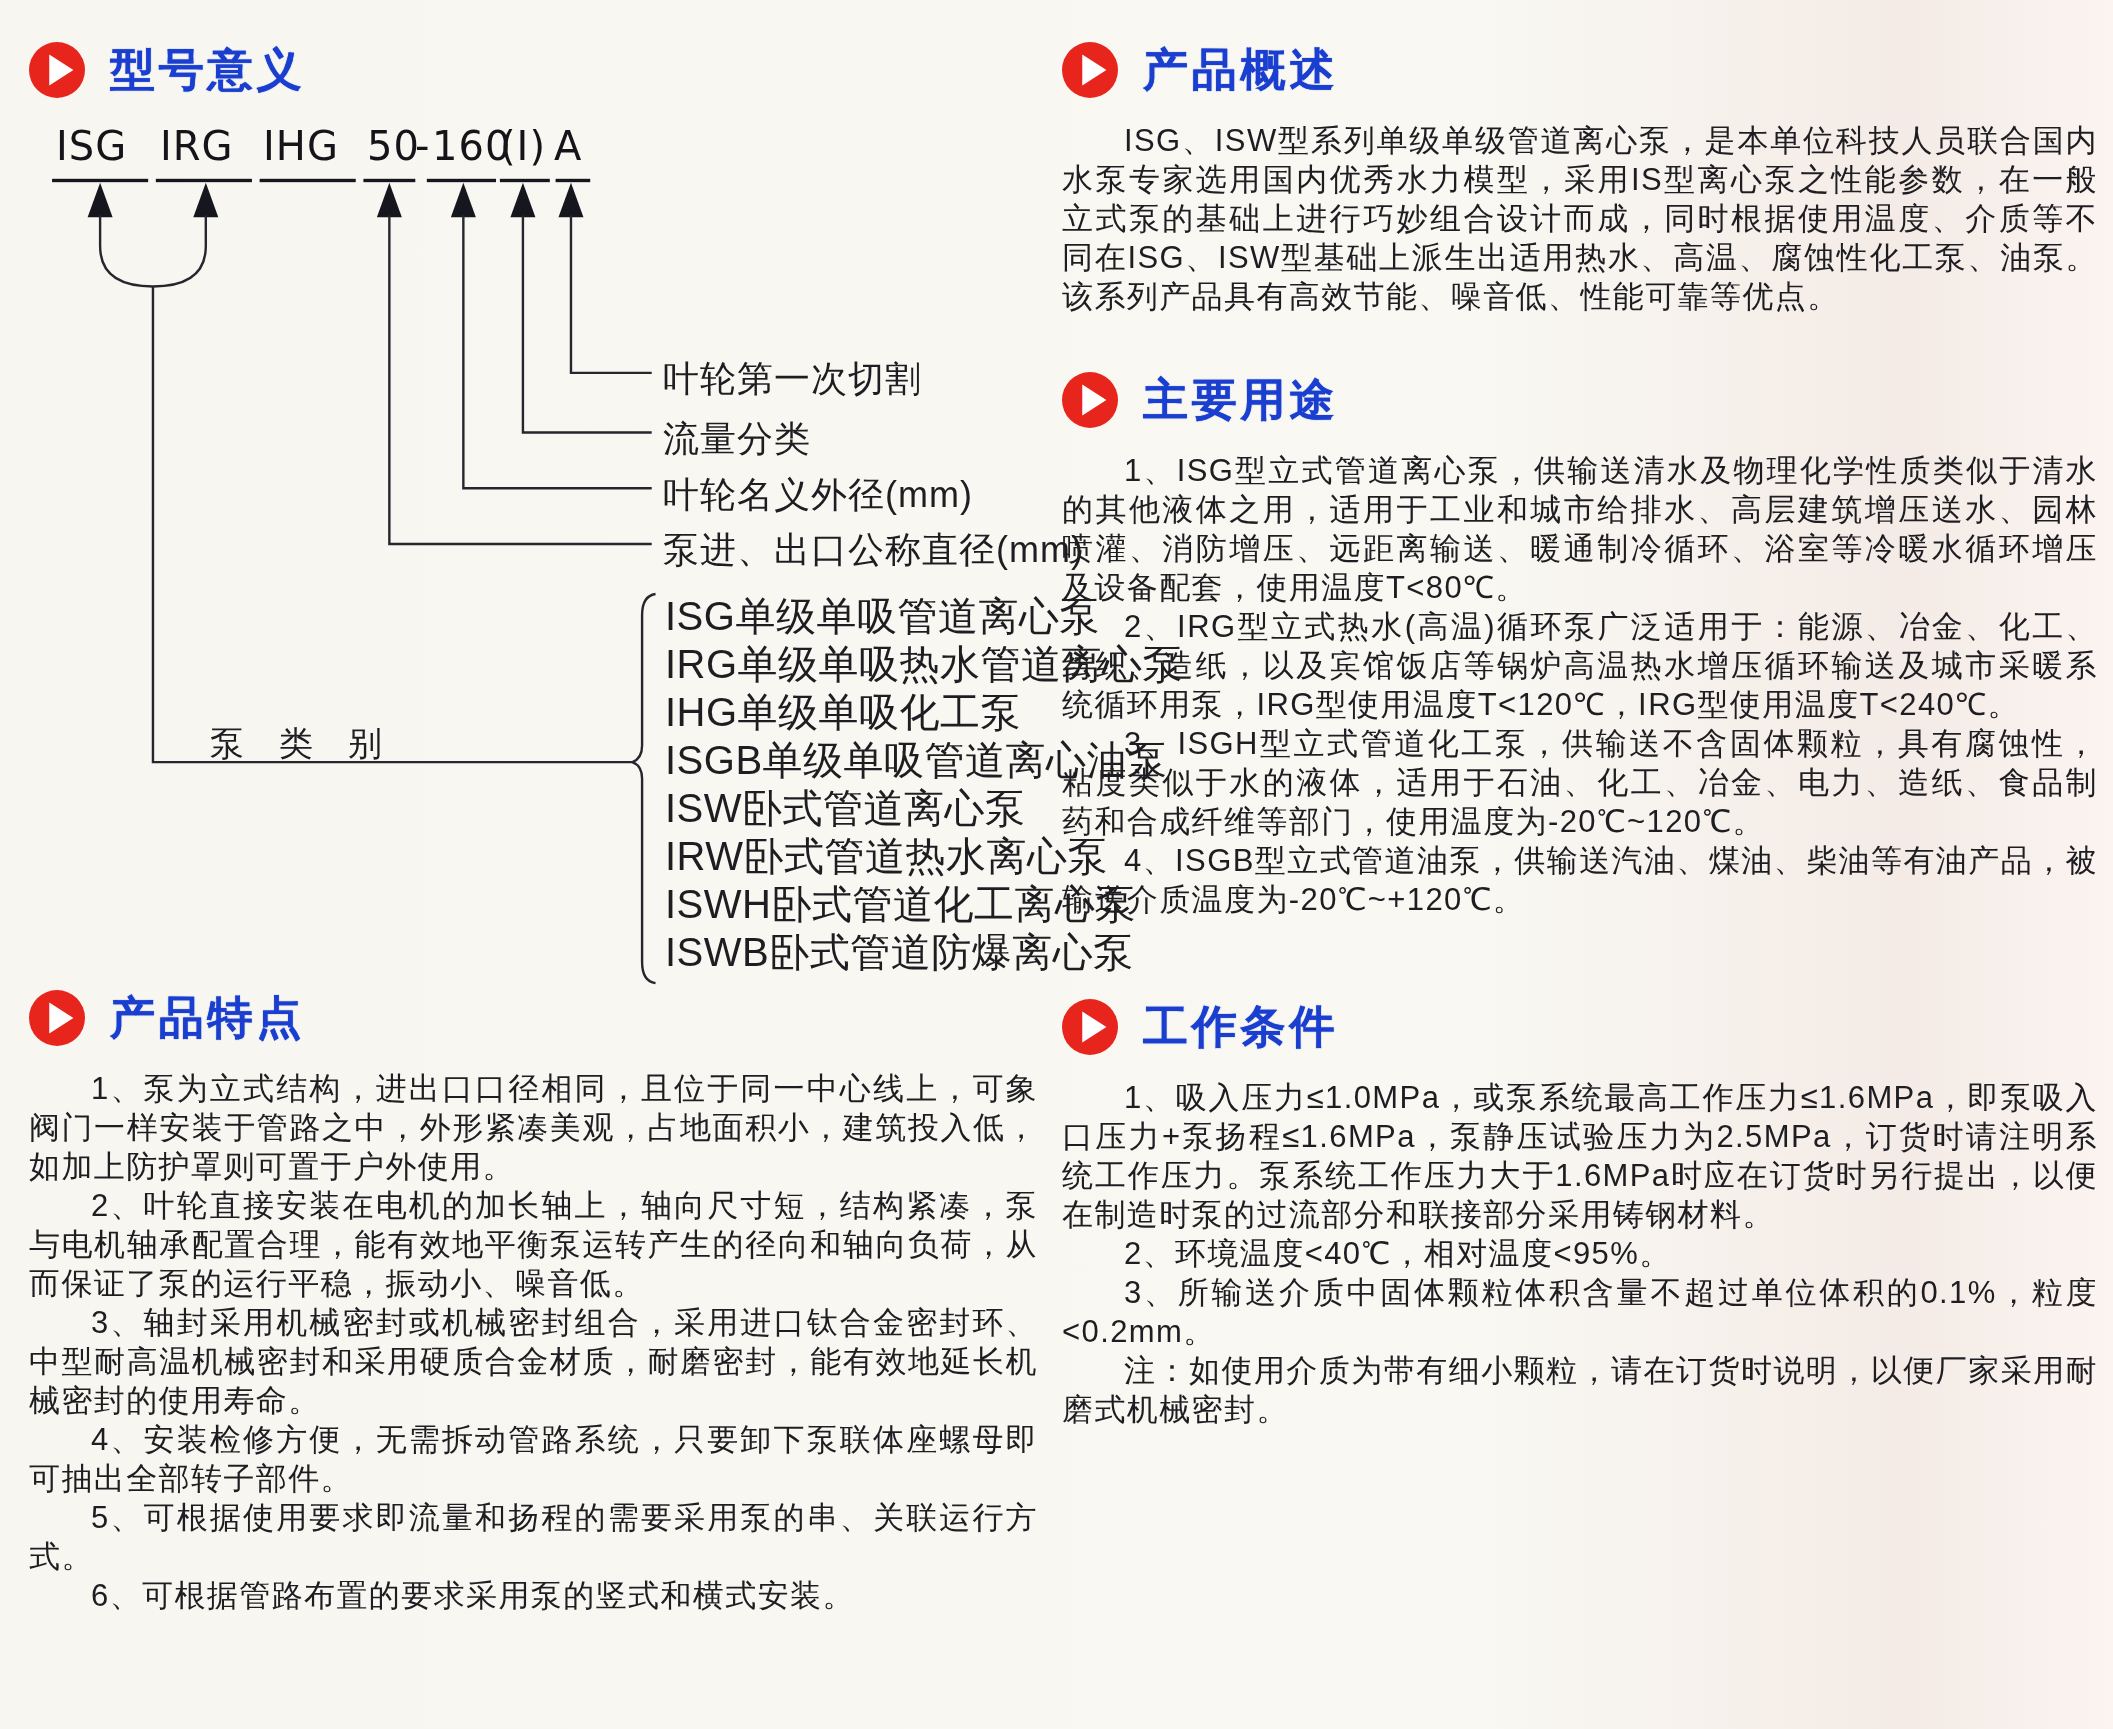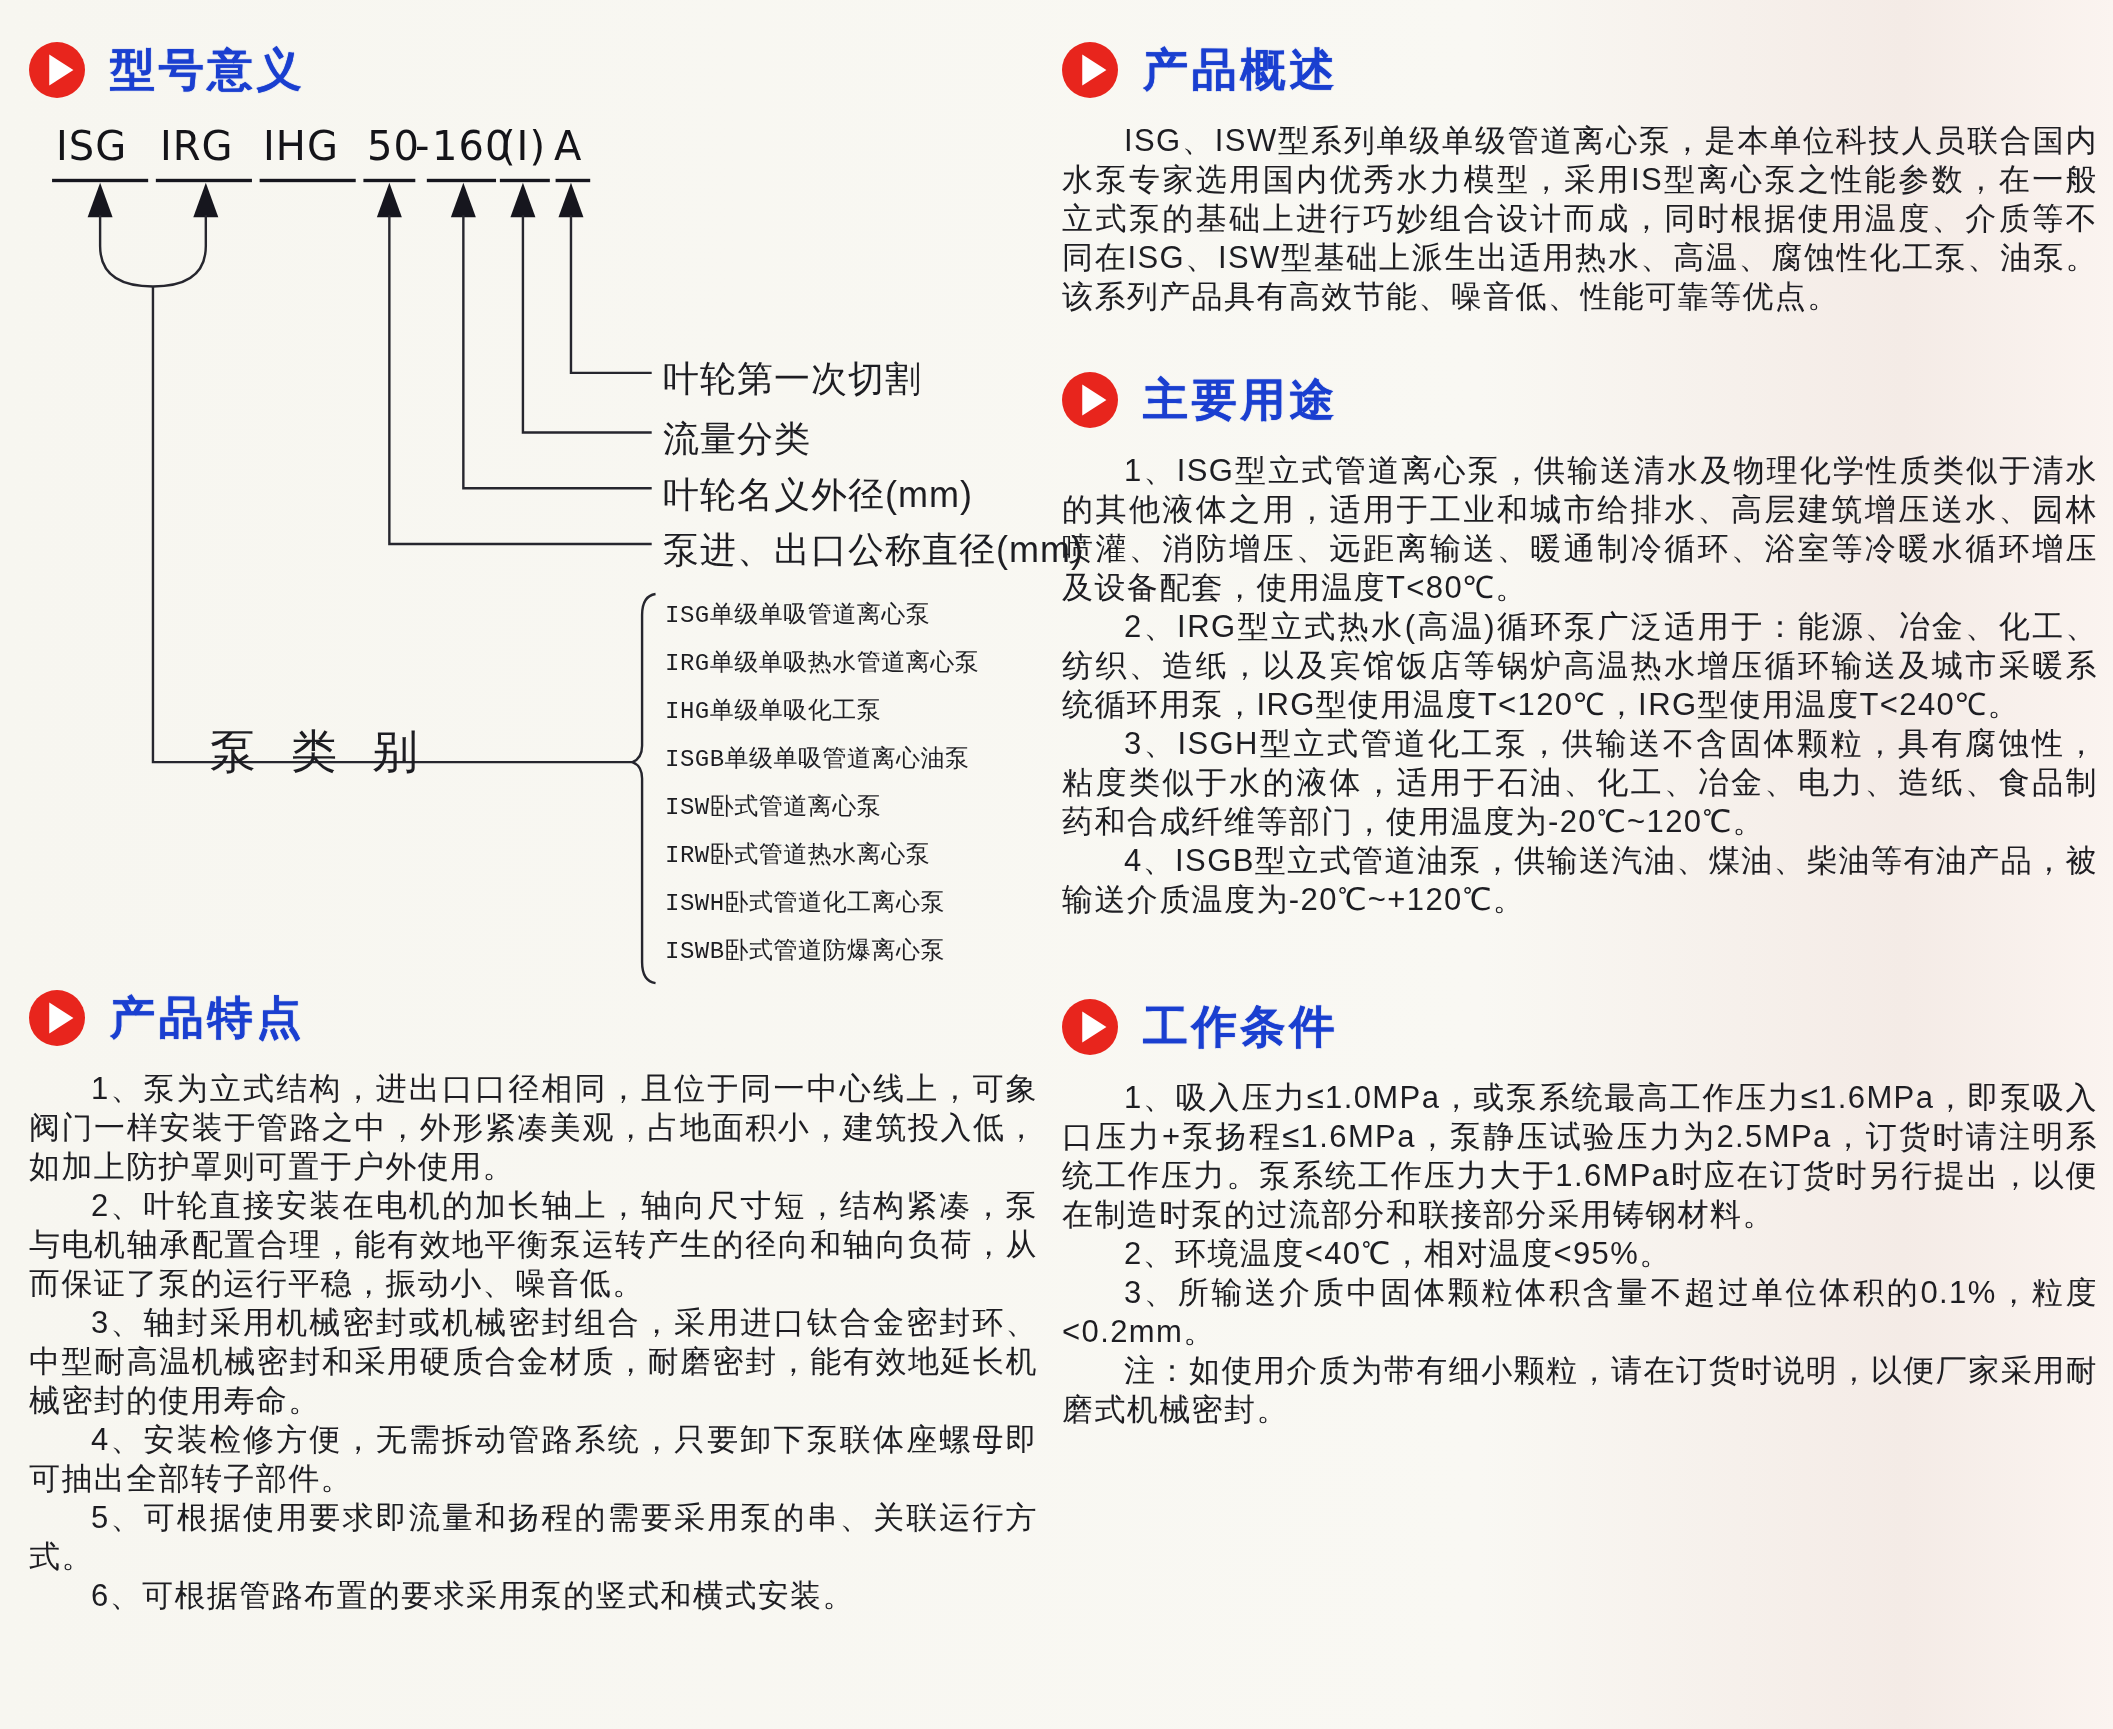--- a/index.html
+++ b/index.html
@@ -35,26 +35,26 @@
     font-family:"DejaVu Sans", sans-serif;
     font-size:40px; font-weight:500; letter-spacing:1px; color:#141419;
     white-space:nowrap;
   }
   .callout{
     position:absolute; left:634px;
     font-size:36px; letter-spacing:1px; white-space:nowrap; color:#1d1d22;
   }
   .cat-label{
     position:absolute; left:181px; top:598px;
-    font-size:46px; letter-spacing:35px; white-space:nowrap; color:#1d1d22;
+    font-size:34px; letter-spacing:35px; white-space:nowrap; color:#1d1d22;
   }
   .pump-list{ position:absolute; left:636px; top:469px; }
   .pump-item{
-    font-size:24px; line-height:48px; white-space:nowrap;
-    font-family:Liberation Mono, monospace; color:#1d1d22; letter-spacing:0.5px;
+    font-size:40px; line-height:48px; white-space:nowrap;
+    font-family:Liberation Sans, sans-serif; color:#1d1d22; letter-spacing:0.5px;
   }
 </style>
 </head>
 <body>
 
 <div class="col-left">
 
   <div class="sec-head">
     <span class="bullet">
       <svg viewBox="0 0 58 58" width="56" height="56">

